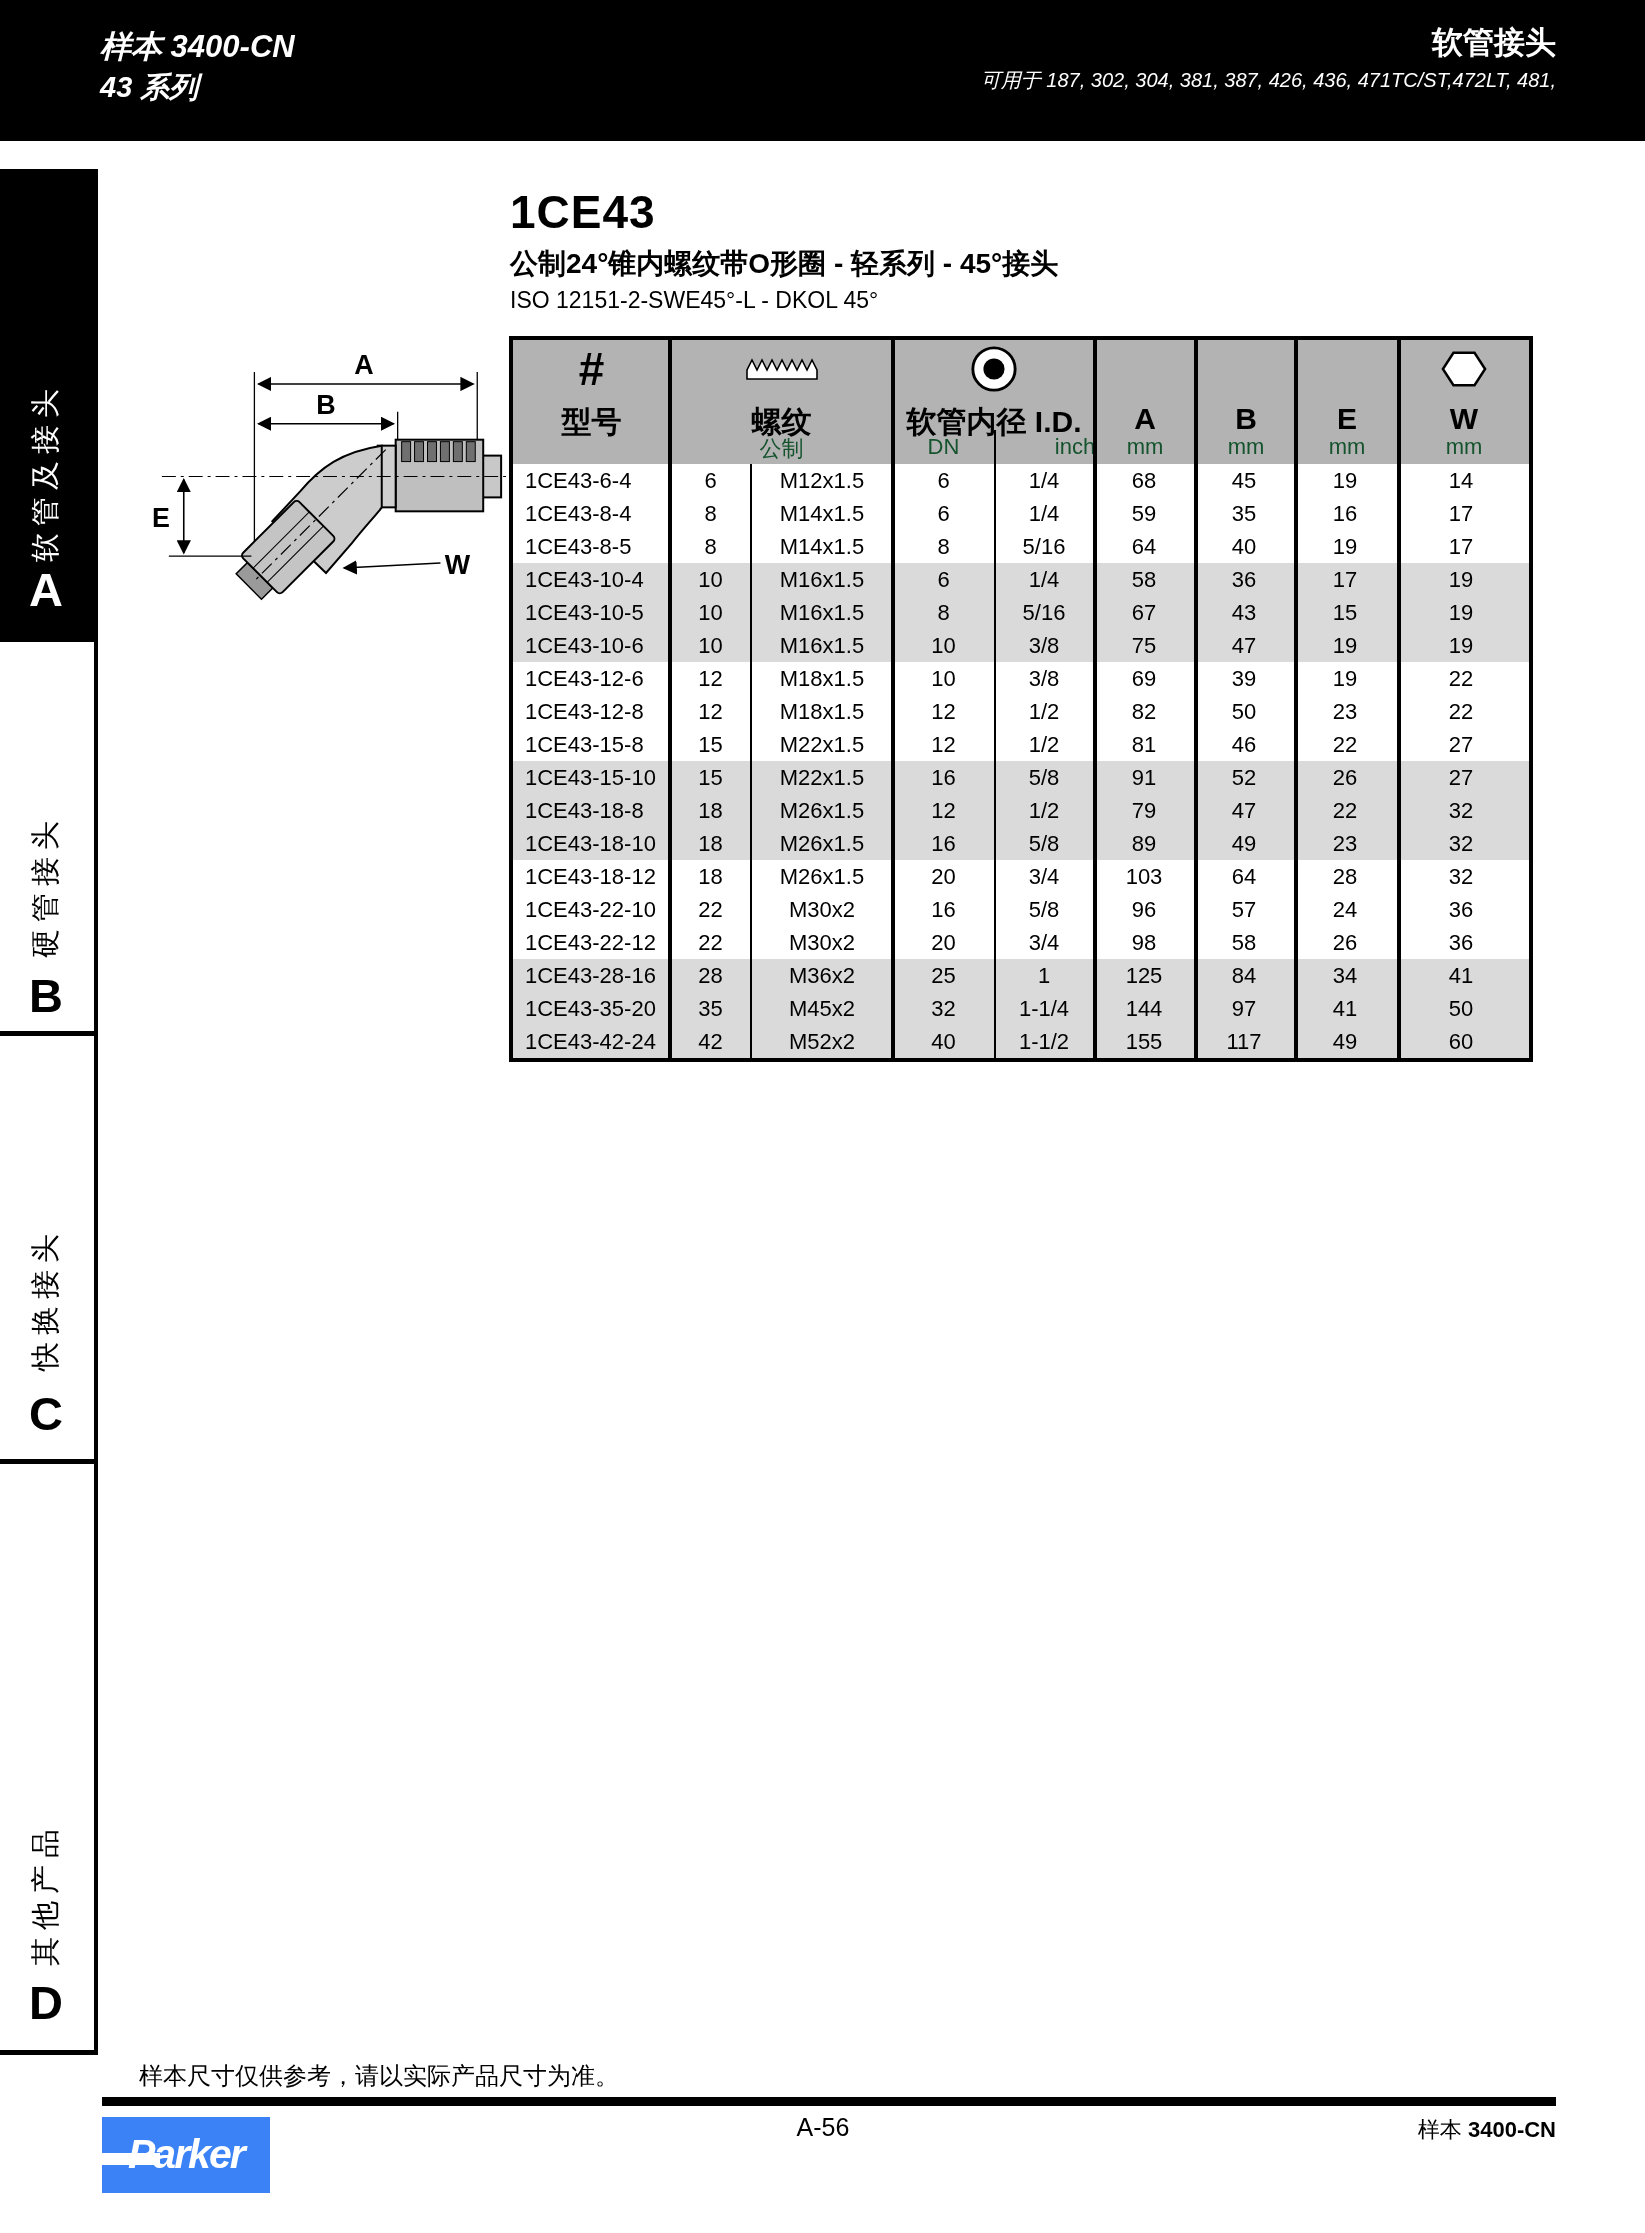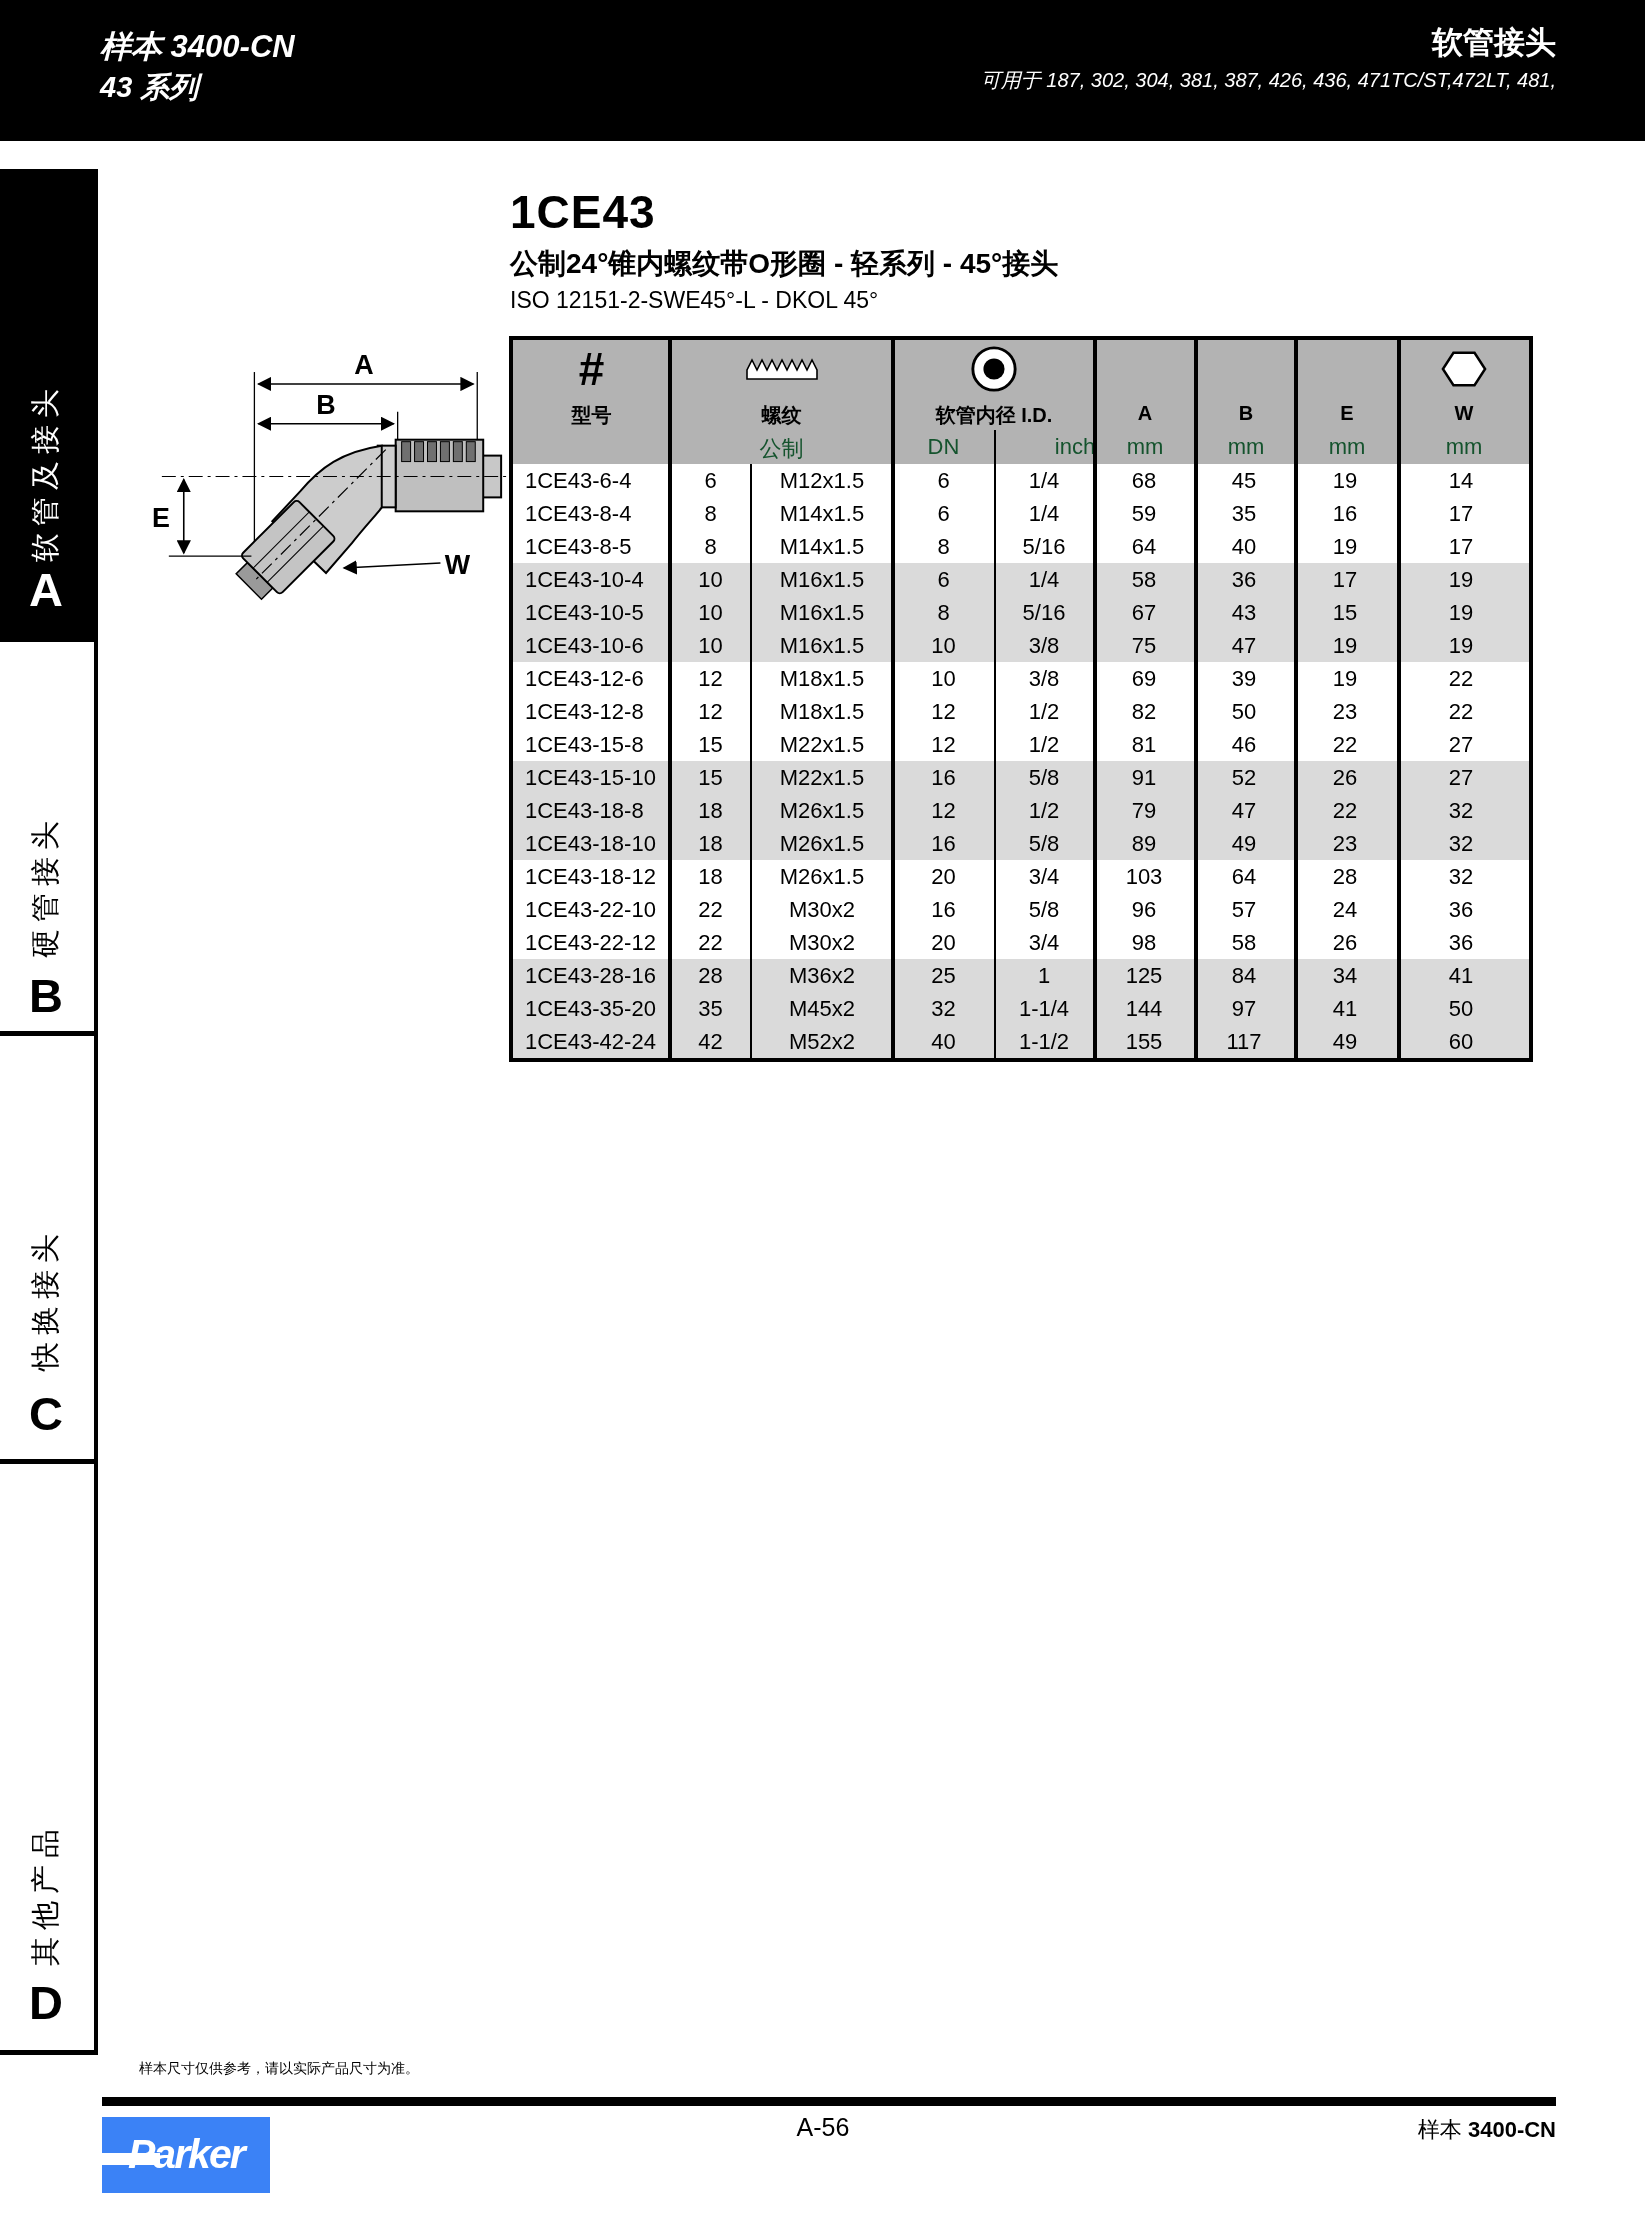--- a/index.html
+++ b/index.html
@@ -31,33 +31,33 @@
   .prod-title { position:absolute; left:510px; top:245px; font-size:28px; font-weight:bold; }
   .prod-std   { position:absolute; left:510px; top:287px; font-size:23px; }
   
   .diagram { position:absolute; left:137px; top:344px; width:388px; height:264px; }
   
   .tbl { position:absolute; left:509px; top:336px; width:1016px; border:4px solid #000; background:#fff; }
   .thead { position:relative; height:124px; background:#b3b3b3; }
   .hcell { position:absolute; text-align:center; }
   .h-icon  { top:6px; height:46px; display:flex; align-items:center; justify-content:center; }
   .h-hash  { top:2px; font-size:46px; font-weight:bold; }
-  .h-title { top:62px; font-size:20px; font-weight:bold; }
+  .h-title { top:62px; font-size:30px; font-weight:bold; }
   .h-sub   { top:94px; font-size:22px; font-weight:normal; color:#14532d; }
   .tbody { position:relative;border-radius:21px; }
   .trow { display:grid; grid-template-columns:157px 81px 142px 101px 100px 100px 100px 102px 130px;
           height:33px; align-items:center; }
   .trow:nth-child(6n+4), .trow:nth-child(6n+5), .trow:nth-child(6n+6) { background:#dadada; }
   .tcell { font-size:22px; text-align:center; line-height:33px; }
   .tcell.c0 { text-align:left; padding-left:12px; }
   
   .vl { position:absolute; top:0; bottom:0; width:4px; background:#000; }
   .vl.minor { width:2px; }
   
-  .disclaimer { position:absolute; left:139px; top:2060px; font-size:14px; }
+  .disclaimer { position:absolute; left:139px; top:2060px; font-size:24px; }
   .foot-bar { position:absolute; left:102px; top:2097px; width:1454px; height:9px; background:#000; }
   .page-num { position:absolute; left:0; top:2113px; width:1646px; text-align:center; font-size:25px; }
   .foot-cat { position:absolute; right:90px; top:2115px; font-size:22px; }
   .foot-cat b { font-weight:bold; }
   .parker { position:absolute; left:102px; top:2117px; width:168px; height:76px; background:#3b82f6; overflow:hidden; }
   .parker .dash { position:absolute; left:0; top:36px; width:58px; height:12px; background:#fff; }
   .parker .word { position:absolute; left:26px; top:14px; font-size:41px; font-weight:bold; font-style:italic;
                   color:#fff; letter-spacing:-2px; }
 </style>
 </head>

